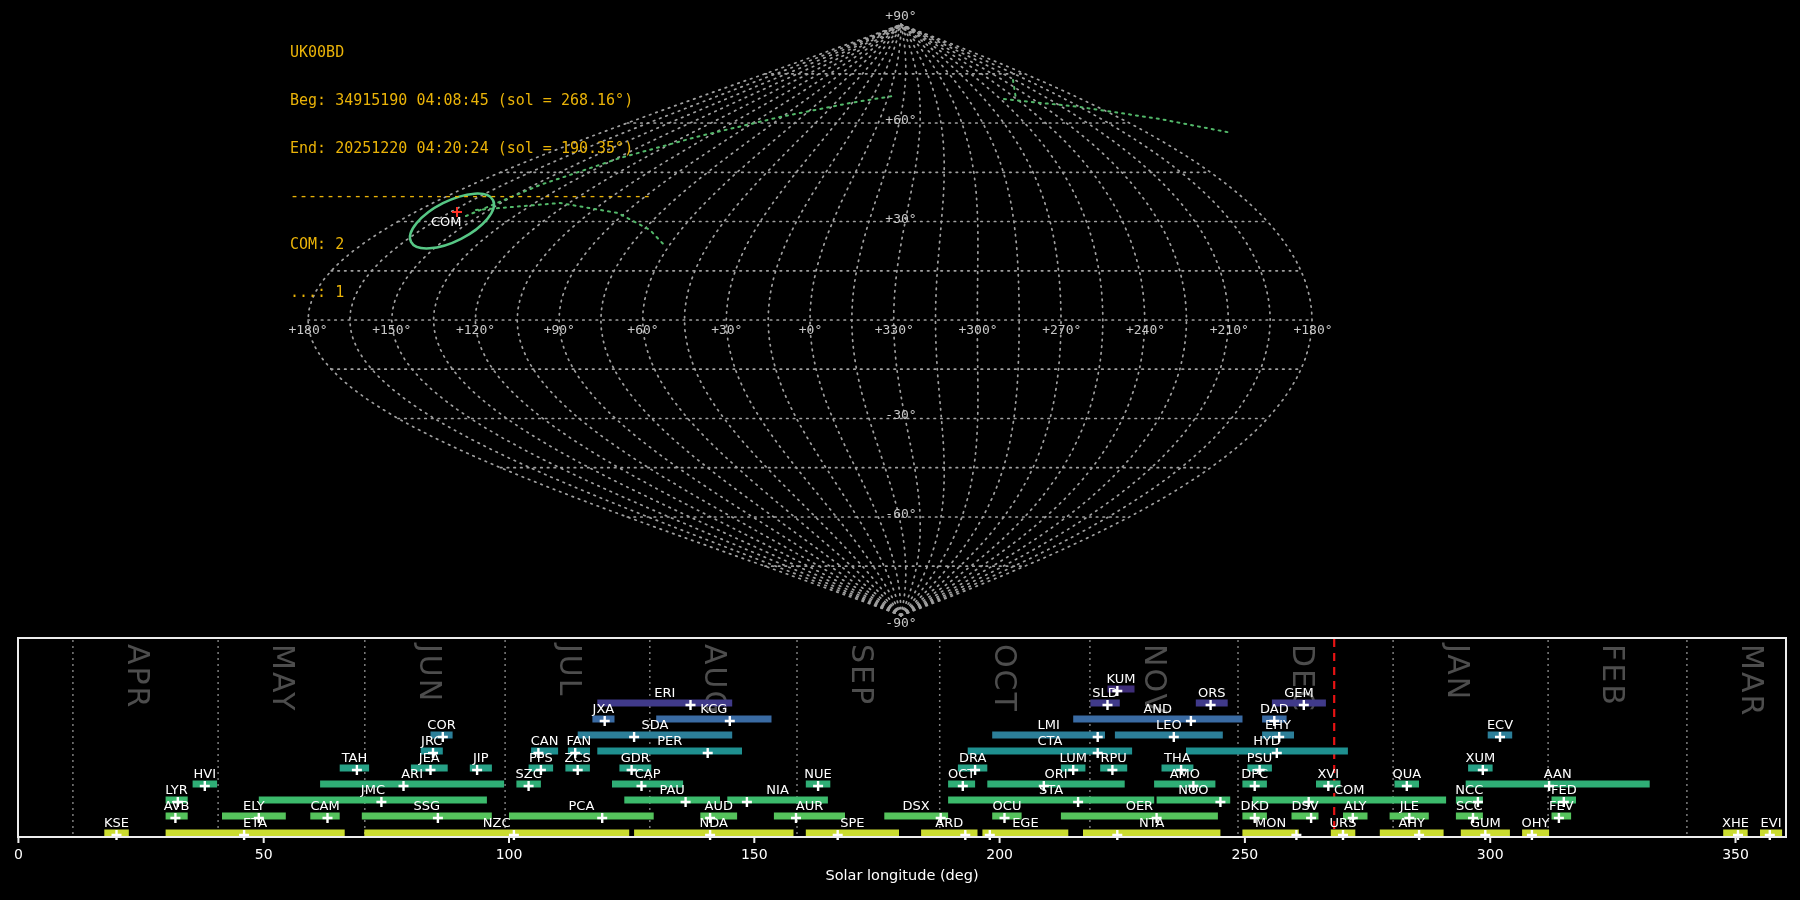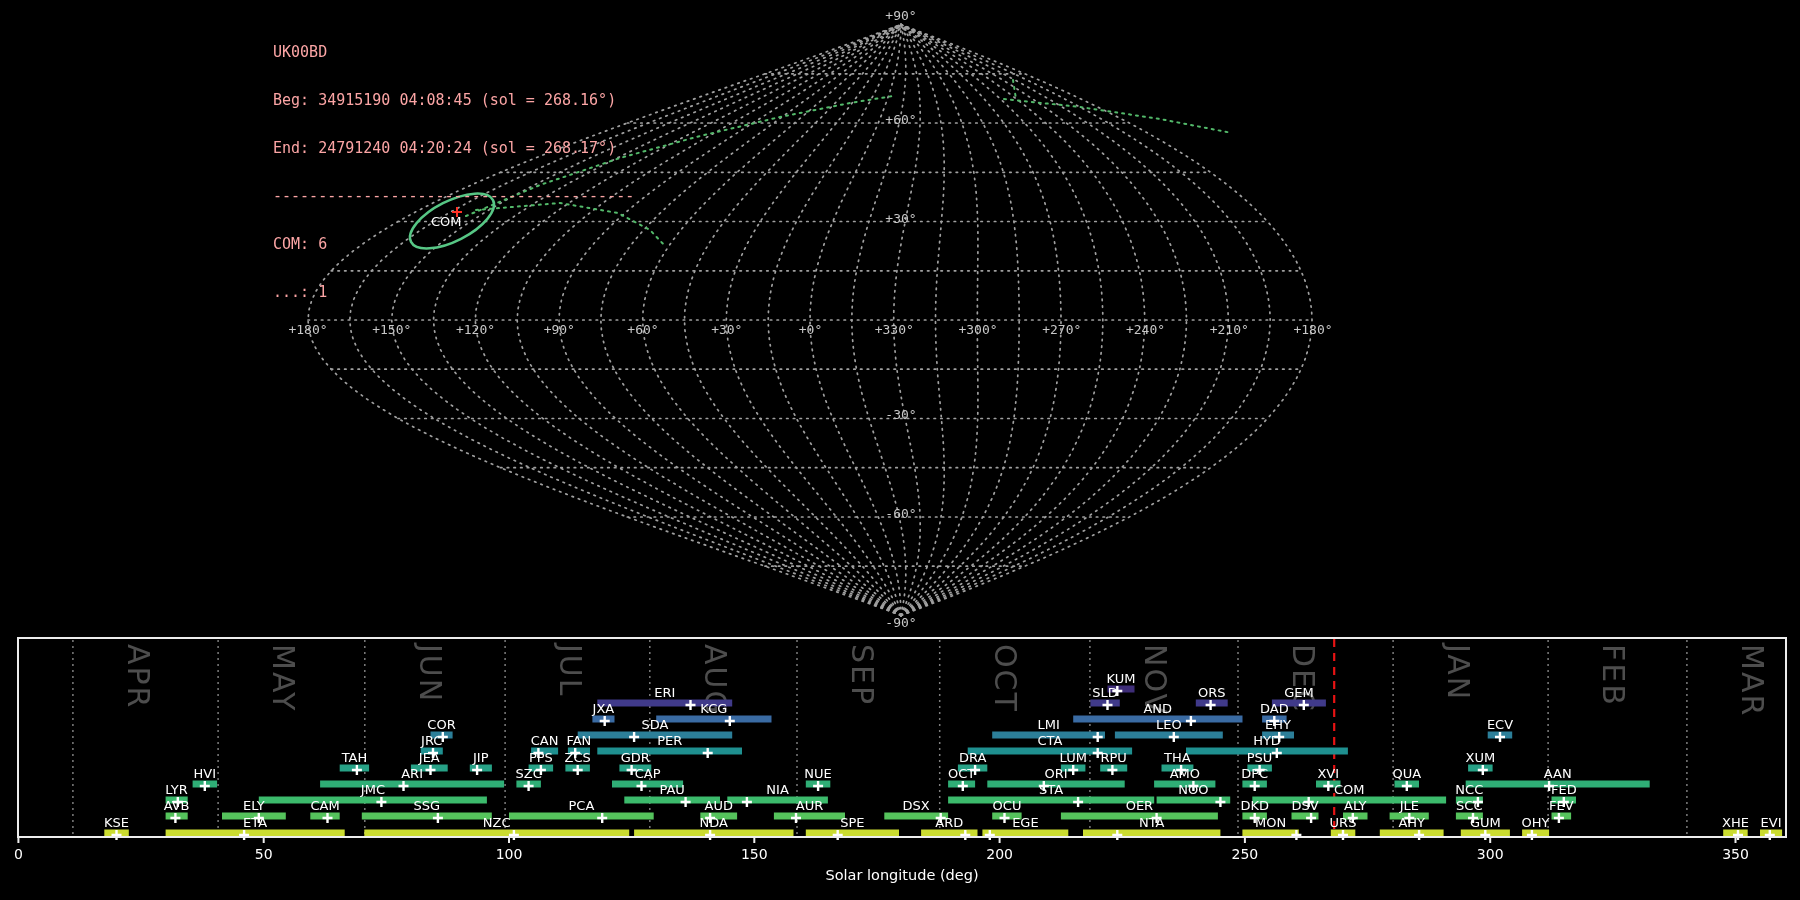--- a/index.html
+++ b/index.html
@@ -1,16 +1,16 @@
 <!DOCTYPE html>
 <html><head>
 <meta charset="utf-8">
 <style>
   html,body{margin:0;padding:0;background:#000;width:1800px;height:900px;overflow:hidden}
-  .hdr{position:absolute;left:273px;top:12px;color:#fca5a5;font:15px/16px "DejaVu Sans Mono",monospace;white-space:pre}
+  .hdr{position:absolute;left:290px;top:12px;color:#eab308;font:15px/16px "DejaVu Sans Mono",monospace;white-space:pre}
   #scene{position:absolute;left:0;top:0}
   text{user-select:none}
 </style>
 </head>
 <body>
 
 <svg id="scene" width="1800" height="900" viewBox="0 0 1800 900">
     <g>
       <g stroke="#a0a0a0" stroke-width="1.7" fill="none" stroke-dasharray="1.5 5.2" stroke-linecap="round">
         <path d="M901.0 615.5L874.5 605.6L847.5 595.8L820.2 585.9L792.7 576.1L765.0 566.2L737.2 556.4L709.4 546.5L681.8 536.7L654.3 526.8L627.3 517.0L600.6 507.1L574.5 497.3L549.0 487.4L524.4 477.6L500.5 467.7L477.7 457.9L455.9 448.0L435.3 438.2L416.0 428.3L398.0 418.5L381.5 408.6L366.5 398.8L353.0 388.9L341.3 379.1L331.2 369.2L322.9 359.4L316.4 349.5L311.7 339.7L308.9 329.8L308.0 320.0L308.9 310.2L311.7 300.3L316.4 290.5L322.9 280.6L331.2 270.8L341.3 260.9L353.0 251.1L366.5 241.2L381.5 231.4L398.0 221.5L416.0 211.7L435.3 201.8L455.9 192.0L477.7 182.1L500.5 172.3L524.4 162.4L549.0 152.6L574.5 142.7L600.6 132.9L627.3 123.0L654.3 113.2L681.8 103.3L709.4 93.5L737.2 83.6L765.0 73.8L792.7 63.9L820.2 54.1L847.5 44.2L874.5 34.4L901.0 24.5"></path>
@@ -555,17 +555,17 @@
         <path d="M1735.5 837V843" stroke="#ededed" stroke-width="2"></path>
         <text x="1735.5" y="859" fill="#fff" font-family="&quot;DejaVu Sans&quot;,&quot;Liberation Sans&quot;,sans-serif" font-size="14" text-anchor="middle">350</text>
         <text x="902" y="880" fill="#fff" font-family="&quot;DejaVu Sans&quot;,&quot;Liberation Sans&quot;,sans-serif" font-size="14.5" text-anchor="middle">Solar longitude (deg)</text>
       </g>
     </g>
   </svg>
 
 <div class="hdr">
   <div>UK00BD</div>
   <div>Beg: 34915190 04:08:45 (sol = 268.16°)</div>
-  <div>End: 24791240 04:20:24 (sol = 268.17°)</div>
+  <div>End: 20251220 04:20:24 (sol = 190.35°)</div>
   <div>----------------------------------------</div>
-  <div>COM: 6</div>
+  <div>COM: 2</div>
   <div>...: 1</div>
 </div>
 
 </body></html>

